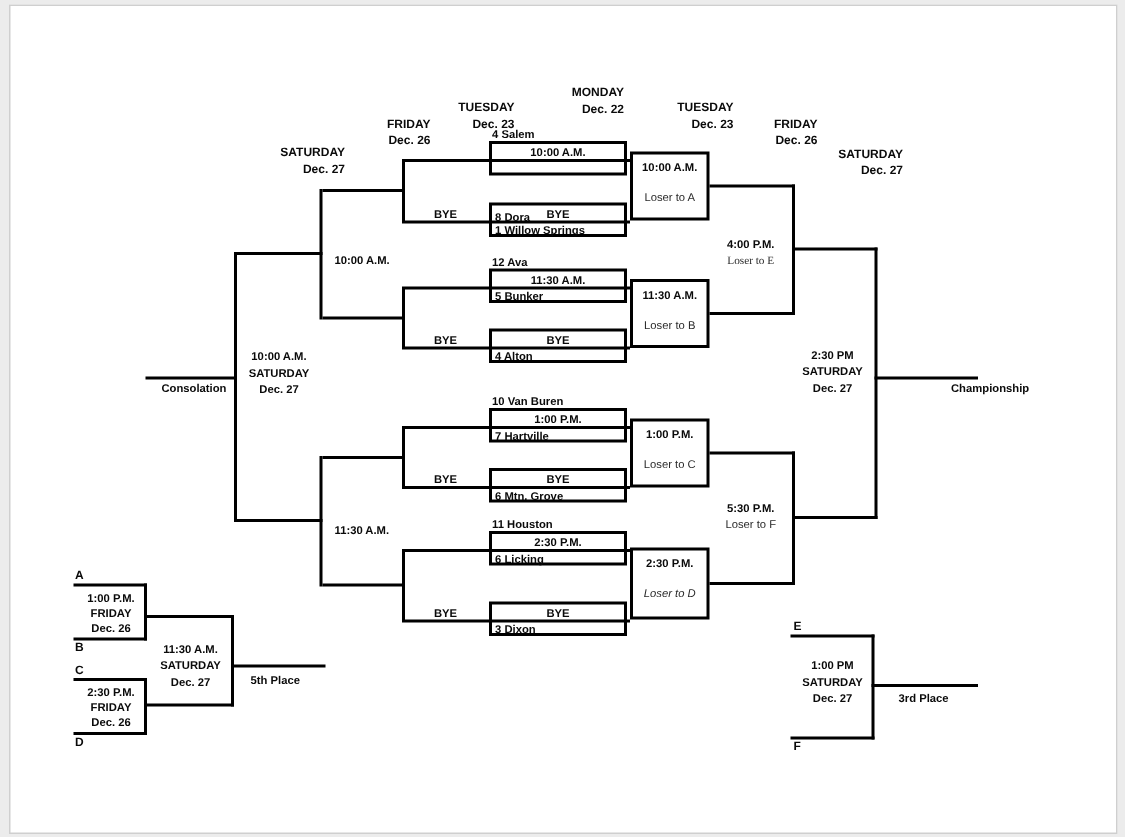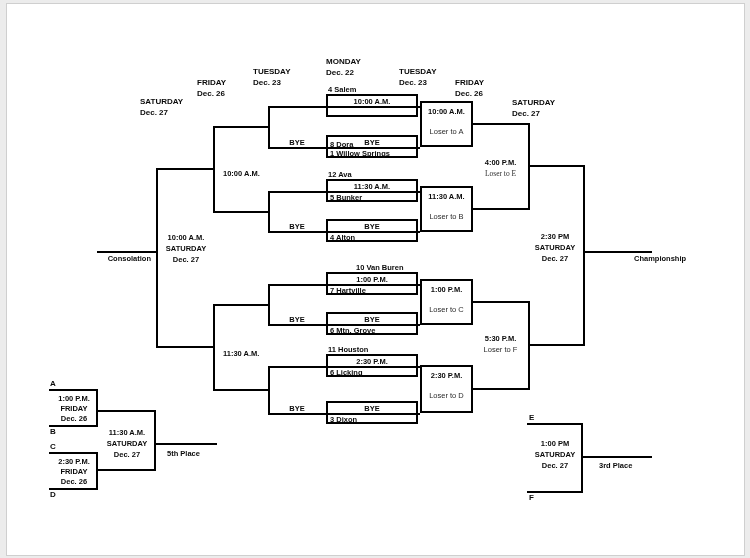--- a/index.html
+++ b/index.html
@@ -13,21 +13,21 @@
     position:absolute;left:6px;top:3px;width:737px;height:551px;
     background:#ffffff;border:1px solid #cfcfcf;
   }
   .hline{position:absolute;background:#000;height:2px;}
   .vline{position:absolute;background:#000;width:2px;}
   .gbox{position:absolute;border:2px solid #000;box-sizing:border-box;background:transparent;}
   .t{position:absolute;font-size:7.5px;font-weight:bold;color:#0a0a0a;line-height:9px;white-space:nowrap;}
   .tc{text-align:center;}
   .tr{text-align:right;}
   .note{font-weight:normal;color:#2a2a2a;text-align:center;}
-  .hdr{position:absolute;font-size:8px;font-weight:bold;color:#0a0a0a;text-align:left;line-height:11px;white-space:nowrap;}
+  .hdr{position:absolute;font-size:8px;font-weight:bold;color:#0a0a0a;text-align:right;line-height:11px;white-space:nowrap;}
   .blk{position:absolute;font-size:7.5px;font-weight:bold;color:#0a0a0a;text-align:center;line-height:11px;white-space:nowrap;}
   .blk10{line-height:10px;}
   .letter{position:absolute;font-size:8px;font-weight:bold;color:#0a0a0a;line-height:8px;}
 </style>
 </head>
 <body>
 
 <div id="page"></div>
 
 <div class="hdr" style="left:140px;top:96px;width:90px;">
@@ -80,21 +80,21 @@
 <div class="gbox" style="left:326px;top:179px;width:92px;height:23px;"></div>
 <div class="t" style="left:328px;top:170px;">12 Ava</div>
 <div class="t tc" style="left:326px;top:182px;width:92px;">11:30 A.M.</div>
 <div class="t" style="left:330px;top:193px;">5 Bunker</div>
 
 <div class="gbox" style="left:326px;top:219px;width:92px;height:23px;"></div>
 <div class="t tc" style="left:326px;top:222px;width:92px;">BYE</div>
 <div class="t" style="left:330px;top:233px;">4 Alton</div>
 
 <div class="gbox" style="left:326px;top:272px;width:92px;height:23px;"></div>
-<div class="t" style="left:328px;top:263px;margin-left:28px;">10 Van Buren</div>
+<div class="t" style="left:328px;top:263px;">10 Van Buren</div>
 <div class="t tc" style="left:326px;top:275px;width:92px;">1:00 P.M.</div>
 <div class="t" style="left:330px;top:286px;">7 Hartville</div>
 
 <div class="gbox" style="left:326px;top:312px;width:92px;height:23px;"></div>
 <div class="t tc" style="left:326px;top:315px;width:92px;">BYE</div>
 <div class="t" style="left:330px;top:326px;">6 Mtn. Grove</div>
 
 <div class="gbox" style="left:326px;top:354px;width:92px;height:23px;"></div>
 <div class="t" style="left:328px;top:345px;">11 Houston</div>
 <div class="t tc" style="left:326px;top:357px;width:92px;">2:30 P.M.</div>
@@ -111,21 +111,21 @@
 <div class="gbox" style="left:420px;top:186px;width:53px;height:46px;"></div>
 <div class="t tc" style="left:420px;top:192px;width:53px;">11:30 A.M.</div>
 <div class="t tc note" style="left:420px;top:212px;width:53px;">Loser to B</div>
 
 <div class="gbox" style="left:420px;top:279px;width:53px;height:46px;"></div>
 <div class="t tc" style="left:420px;top:285px;width:53px;">1:00 P.M.</div>
 <div class="t tc note" style="left:420px;top:305px;width:53px;">Loser to C</div>
 
 <div class="gbox" style="left:420px;top:365px;width:53px;height:48px;"></div>
 <div class="t tc" style="left:420px;top:371px;width:53px;">2:30 P.M.</div>
-<div class="t tc note" style="left:420px;top:391px;width:53px;">Loser to D</div>
+<div class="t tc note" style="left:420px;top:391px;width:53px;font-style:italic;">Loser to D</div>
 
 <div class="hline" style="left:473px;top:123px;width:57px;"></div>
 <div class="hline" style="left:473px;top:208px;width:57px;"></div>
 <div class="hline" style="left:473px;top:301px;width:57px;"></div>
 <div class="hline" style="left:473px;top:388px;width:57px;"></div>
 
 <div class="vline" style="left:528px;top:123px;height:87px;"></div>
 <div class="hline" style="left:528px;top:165px;width:57px;"></div>
 <div class="blk" style="left:458px;top:157px;width:85px;line-height:11px;">
   <div>4:00 P.M.</div>

